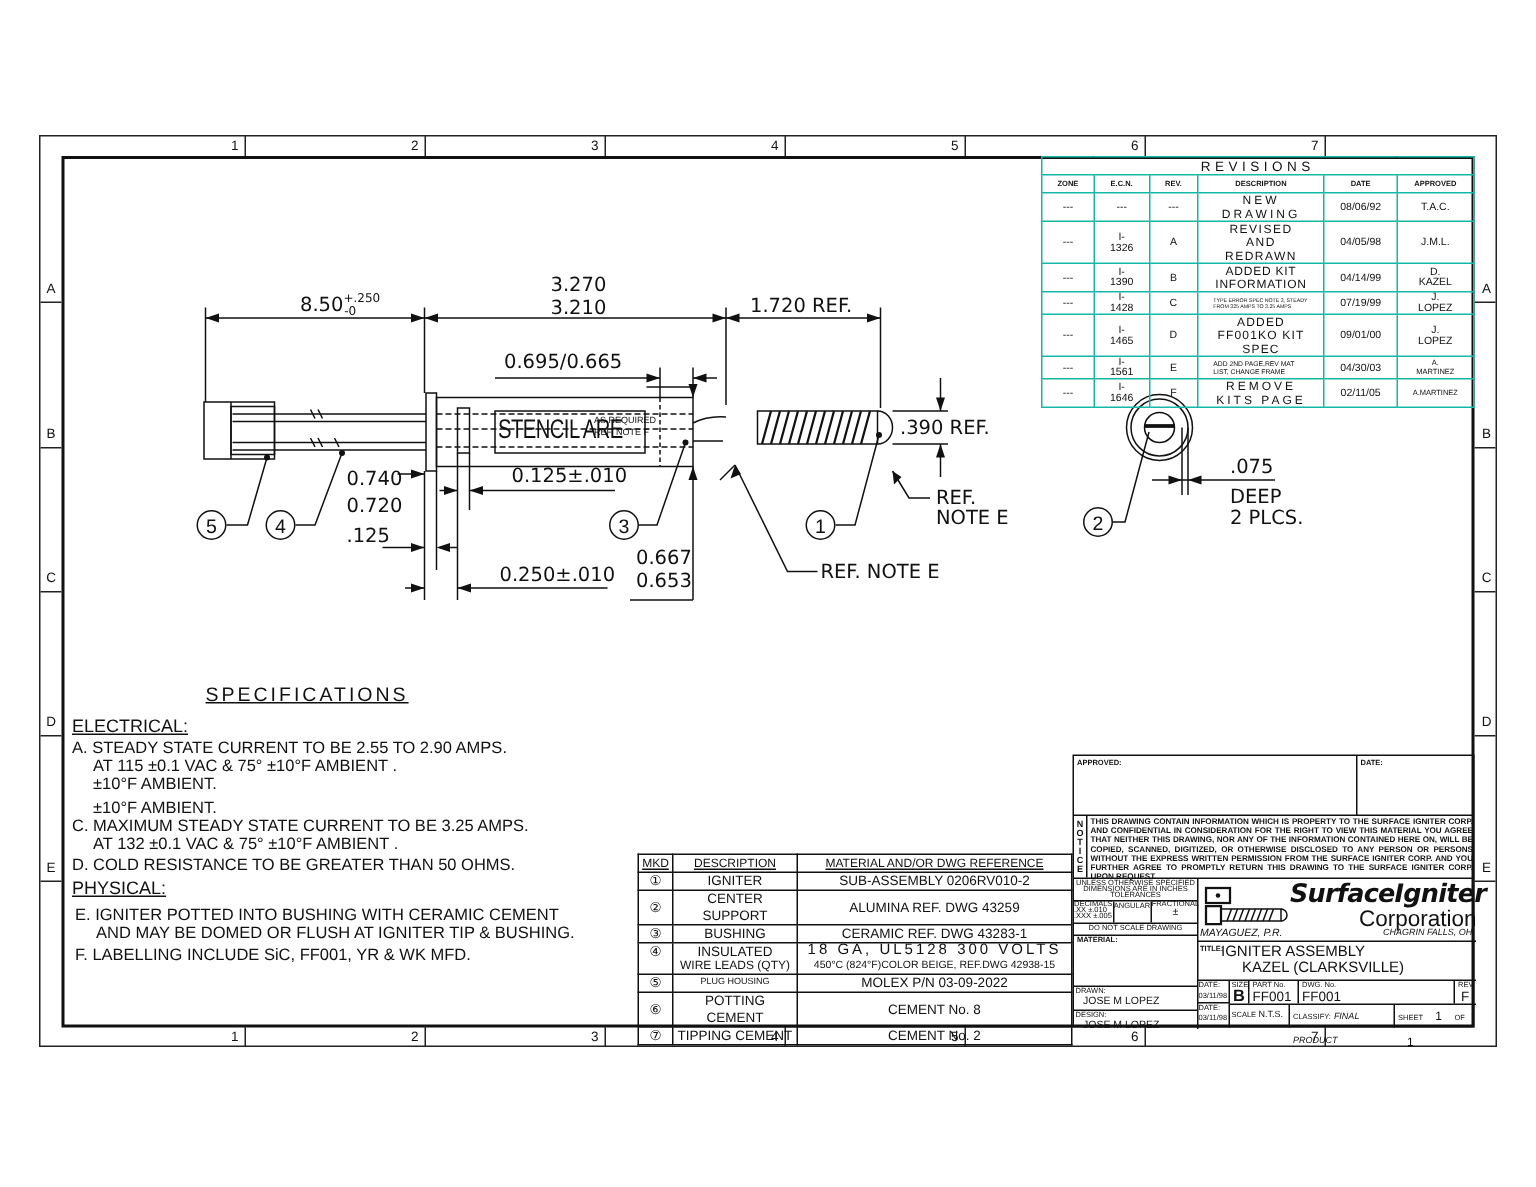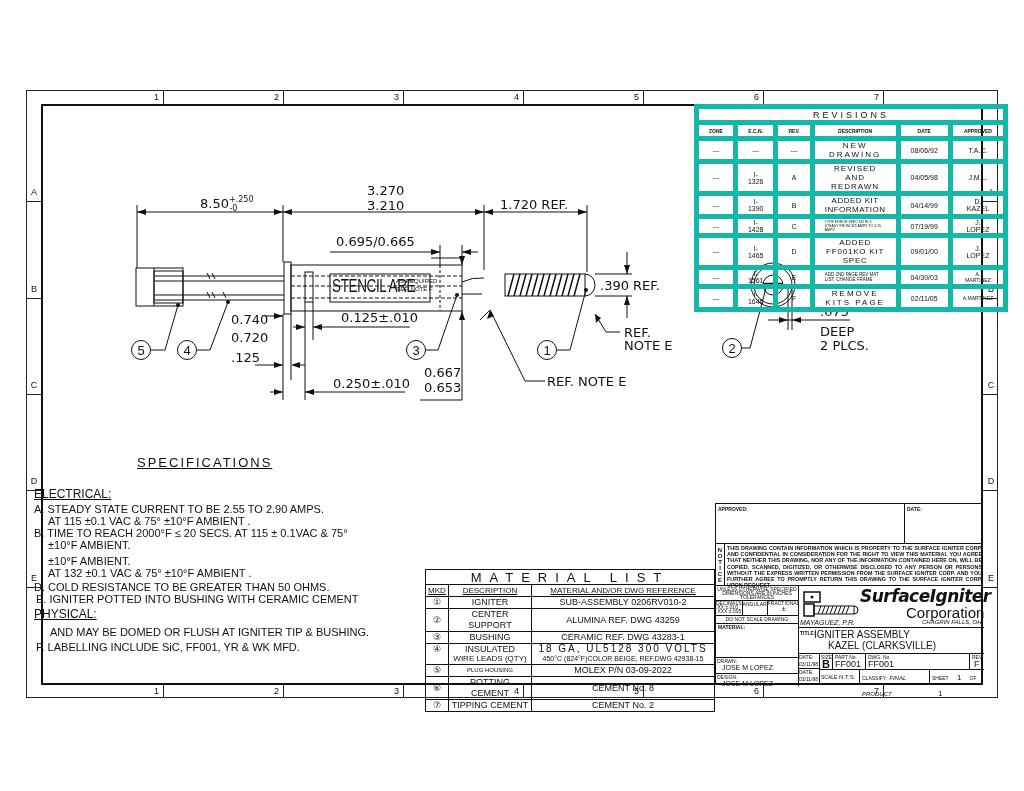--- a/index.html
+++ b/index.html
@@ -10,24 +10,24 @@
   .zone-top, .zone-bot { position:absolute; left:26px; width:972px; height:14px; display:flex; }
   .zone-top { top:90px; }
   .zone-bot { top:684px; }
   .zone-cell { width:120px; border-right:1px solid #222; text-align:right; padding-right:4px; font-size:9px; line-height:14px; box-sizing:border-box; font-family:"Liberation Sans Narrow","Liberation Sans", sans-serif; }
   .zone-side { position:absolute; width:14px; font-size:9px; text-align:center; }
   .zone-side-line { position:absolute; height:1px; background:#222; width:14px; }
   .dim { position:absolute; font-size:13px; font-family:"DejaVu Sans", sans-serif; white-space:nowrap; }
   .balloon { position:absolute; width:20px; height:20px; border:1.2px solid #111; border-radius:50%; font-size:13px; text-align:center; line-height:20px; box-sizing:border-box; background:#fff; }
   table { border-collapse:collapse; }
   .rev-table { position:absolute; left:694px; top:104px; width:289px; font-size:7px; }
-  .rev-table td, .rev-table th { border:5px solid #14b8a6; padding:0 10px; height:11px; text-align:center; }
+  .rev-table td, .rev-table th { border:1px solid #14b8a6; padding:0 10px; height:11px; text-align:center; }
   .rev-title { font-size:9px; letter-spacing:3px; font-weight:normal; }
   .rev-desc-big { font-size:8px; letter-spacing:2px; text-align:right; }
-  .spec { position:absolute; left:34px; top:453px; width:370px; font-size:11px; line-height:12px;margin-top:10px; }
+  .spec { position:absolute; left:48px; top:453px; width:370px; font-size:11px; line-height:12px; }
   .spec-title { position:absolute; left:137px; top:455px; font-size:13px; letter-spacing:2px; text-decoration:underline; }
   .spec p { margin:0; }
   .mat-table { position:absolute; left:425px; top:569px; width:290px; font-size:9px; }
   .mat-table td { border:1px solid #111; padding:0 2px; text-align:center; height:11px; line-height:11px; }
   .title-block { position:absolute; left:715px; top:503px; width:268px; height:182px; border:1px solid #111; box-sizing:border-box; font-size:7px; }
   .tb-row { position:absolute; left:0; width:100%; border-bottom:1px solid #111; box-sizing:border-box; }
   .tiny { font-size:5px; }
   .notice { font-size:5.4px; line-height:6.2px; }
   .logo-text { font-family:"DejaVu Sans", sans-serif; font-weight:bold; font-style:italic; }
 </style>
@@ -298,36 +298,33 @@
     <td style="font-size:5px">A.MARTINEZ</td>
   </tr>
 </tbody>
   </table>
 
 <div class="spec-title">SPECIFICATIONS</div>
 <div class="spec" style="top:478px">
   <p style="text-decoration:underline;font-size:12px;margin-bottom:3px">ELECTRICAL:</p>
   <p>A. STEADY STATE CURRENT TO BE 2.55 TO 2.90 AMPS.</p>
   <p style="padding-left:14px">AT 115 ±0.1 VAC &amp; 75° ±10°F AMBIENT .</p>
-  <p>B. TIME TO REACH 2000°F ≤ 20 SECS. AT 115 ± 0.1VAC &amp; 75°</p>
   <p style="padding-left:14px;margin-bottom:4px">±10°F AMBIENT.</p>
   <p style="padding-left:14px">±10°F AMBIENT.</p>
+  <p>C. MAXIMUM STEADY STATE CURRENT TO BE 3.25 AMPS.</p>
   <p style="padding-left:14px">AT 132 ±0.1 VAC &amp; 75° ±10°F AMBIENT .</p>
   <p style="margin-top:2px">D. COLD RESISTANCE TO BE GREATER THAN 50 OHMS.</p>
+  <p style="text-decoration:underline;font-size:12px;margin:3px 0 6px">PHYSICAL:</p>
   <p style="padding-left:2px">E. IGNITER POTTED INTO BUSHING WITH CERAMIC CEMENT</p>
-  <p style="text-decoration:underline;font-size:12px;margin:3px 0 6px">PHYSICAL:</p>
   <p style="padding-left:16px;margin-bottom:3px">AND MAY BE DOMED OR FLUSH AT IGNITER TIP &amp; BUSHING.</p>
   <p style="padding-left:2px">F. LABELLING INCLUDE SiC, FF001, YR &amp; WK MFD.</p>
 </div>
 
 <table class="mat-table">
   <tbody>
-      <tr>
-        <td colspan="3" style="font-size:13px;letter-spacing:8px;height:14px;border-bottom:1px solid #111">MATERIAL LIST</td>
-      </tr>
   <tr style="font-size:8px;text-decoration:underline">
     <td style="width:18px">MKD</td>
     <td style="width:78px">DESCRIPTION</td>
     <td>MATERIAL AND/OR DWG REFERENCE</td>
   </tr>
   <tr>
     <td>①</td>
     <td>IGNITER</td>
     <td>SUB-ASSEMBLY 0206RV010-2</td>
   </tr>

